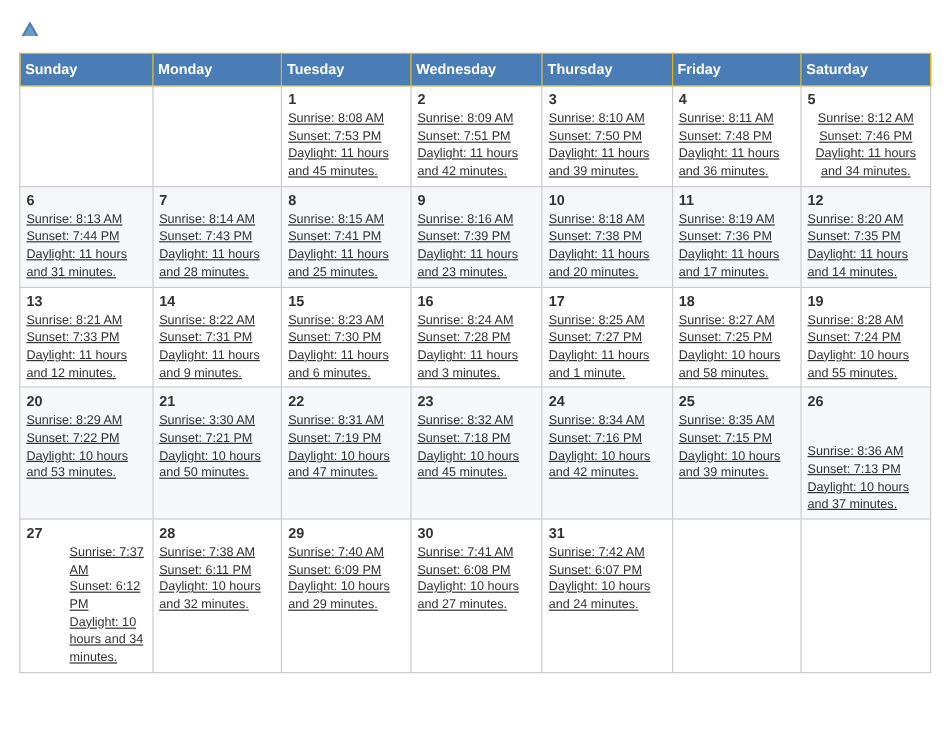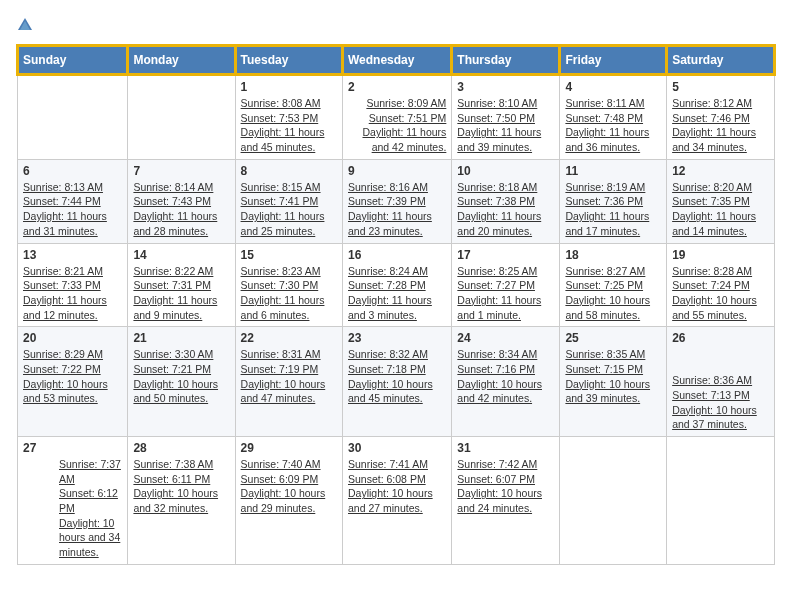--- a/index.html
+++ b/index.html
@@ -36,21 +36,21 @@
       border-collapse: collapse;
       font-size: 11px;
     }
     .calendar-table thead tr th {
       background-color: #4a7db5;
       color: #fff;
       padding: 6px 4px;
       text-align: left;
       font-weight: bold;
       font-size: 12px;
-      border: 3px solid #eab308;
+      border: 1px solid #eab308;
     }
     .calendar-table tbody tr td {
       vertical-align: top;
       border: 1px solid #ccc;
       padding: 4px 5px;
       min-height: 80px;
       width: 113px;
       background: #fff;
     }
     .calendar-table tbody tr:nth-child(even) td {
@@ -107,39 +107,39 @@
         <td class="empty-cell"></td>
         <td class="empty-cell"></td>
         <td>
           <div class="day-number">1</div>
           <div class="day-detail" style="white-space: pre-line;">Sunrise: 8:08 AM
 Sunset: 7:53 PM
 Daylight: 11 hours and 45 minutes.</div>
         </td>
         <td>
           <div class="day-number">2</div>
-          <div class="day-detail" style="white-space: pre-line; text-align: right;">Sunrise: 8:09 AM
+          <div class="day-detail" style="white-space: pre-line;">Sunrise: 8:09 AM
 Sunset: 7:51 PM
 Daylight: 11 hours and 42 minutes.</div>
         </td>
         <td>
           <div class="day-number">3</div>
           <div class="day-detail" style="white-space: pre-line;">Sunrise: 8:10 AM
 Sunset: 7:50 PM
 Daylight: 11 hours and 39 minutes.</div>
         </td>
         <td>
           <div class="day-number">4</div>
           <div class="day-detail" style="white-space: pre-line;">Sunrise: 8:11 AM
 Sunset: 7:48 PM
 Daylight: 11 hours and 36 minutes.</div>
         </td>
         <td>
           <div class="day-number">5</div>
-          <div class="day-detail" style="white-space: pre-line;">Sunrise: 8:12 AM
+          <div class="day-detail" style="white-space: pre-line; text-align: center;">Sunrise: 8:12 AM
 Sunset: 7:46 PM
 Daylight: 11 hours and 34 minutes.</div>
         </td>
       </tr>
       <tr>
         <td>
           <div class="day-number">6</div>
           <div class="day-detail" style="white-space: pre-line;">Sunrise: 8:13 AM
 Sunset: 7:44 PM
 Daylight: 11 hours and 31 minutes.</div>

